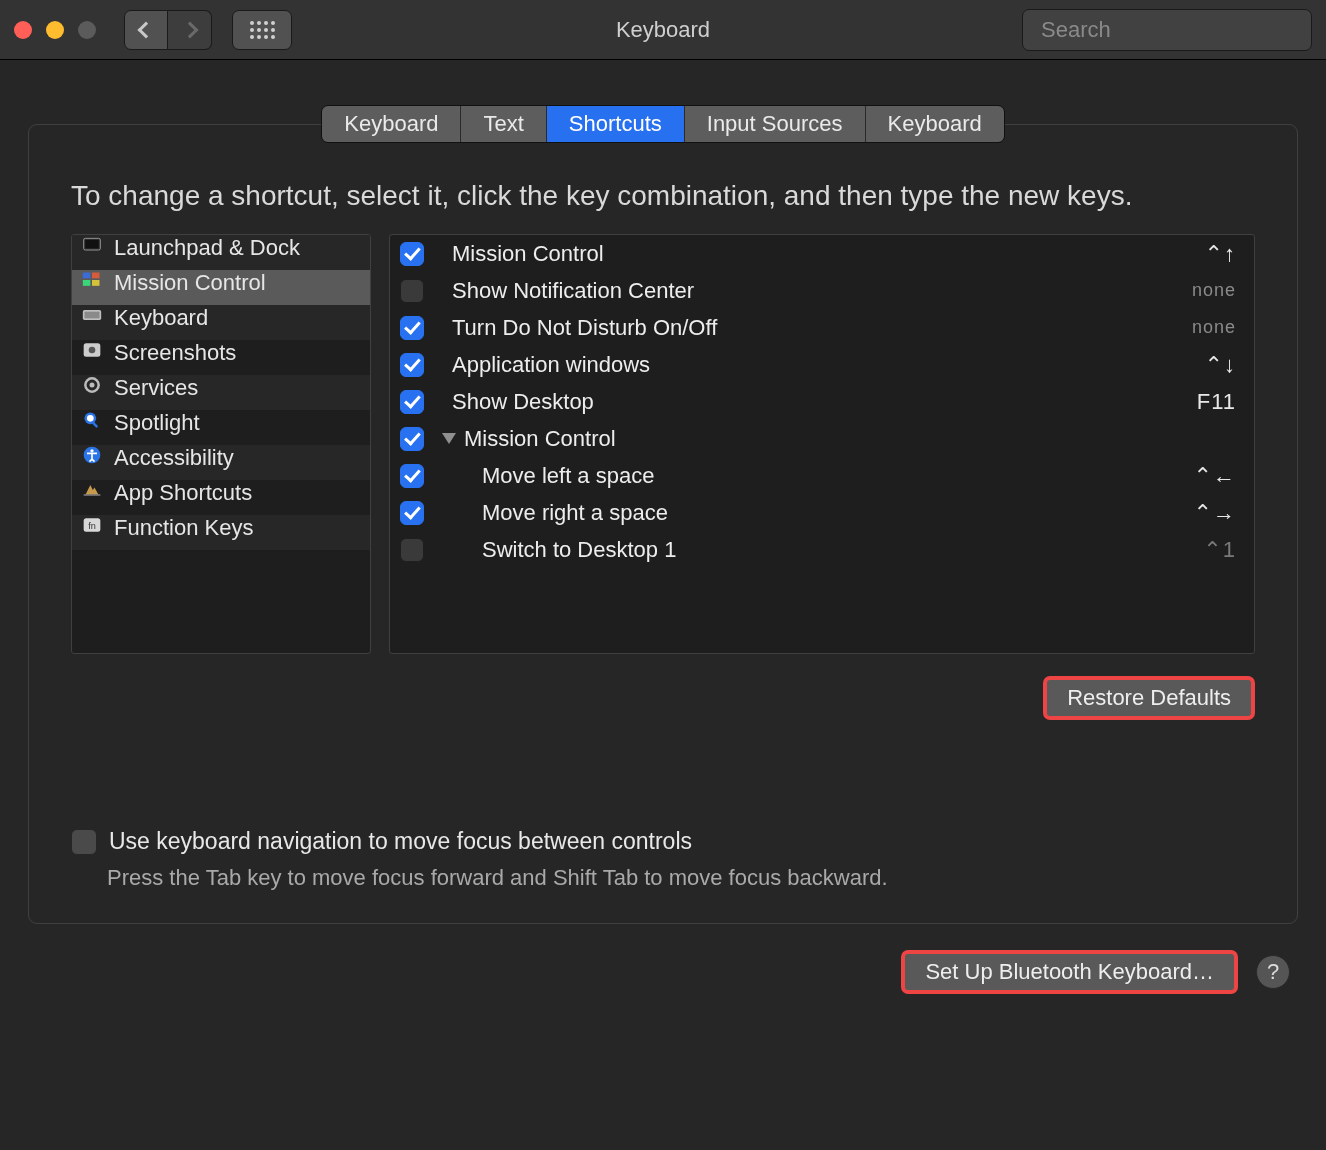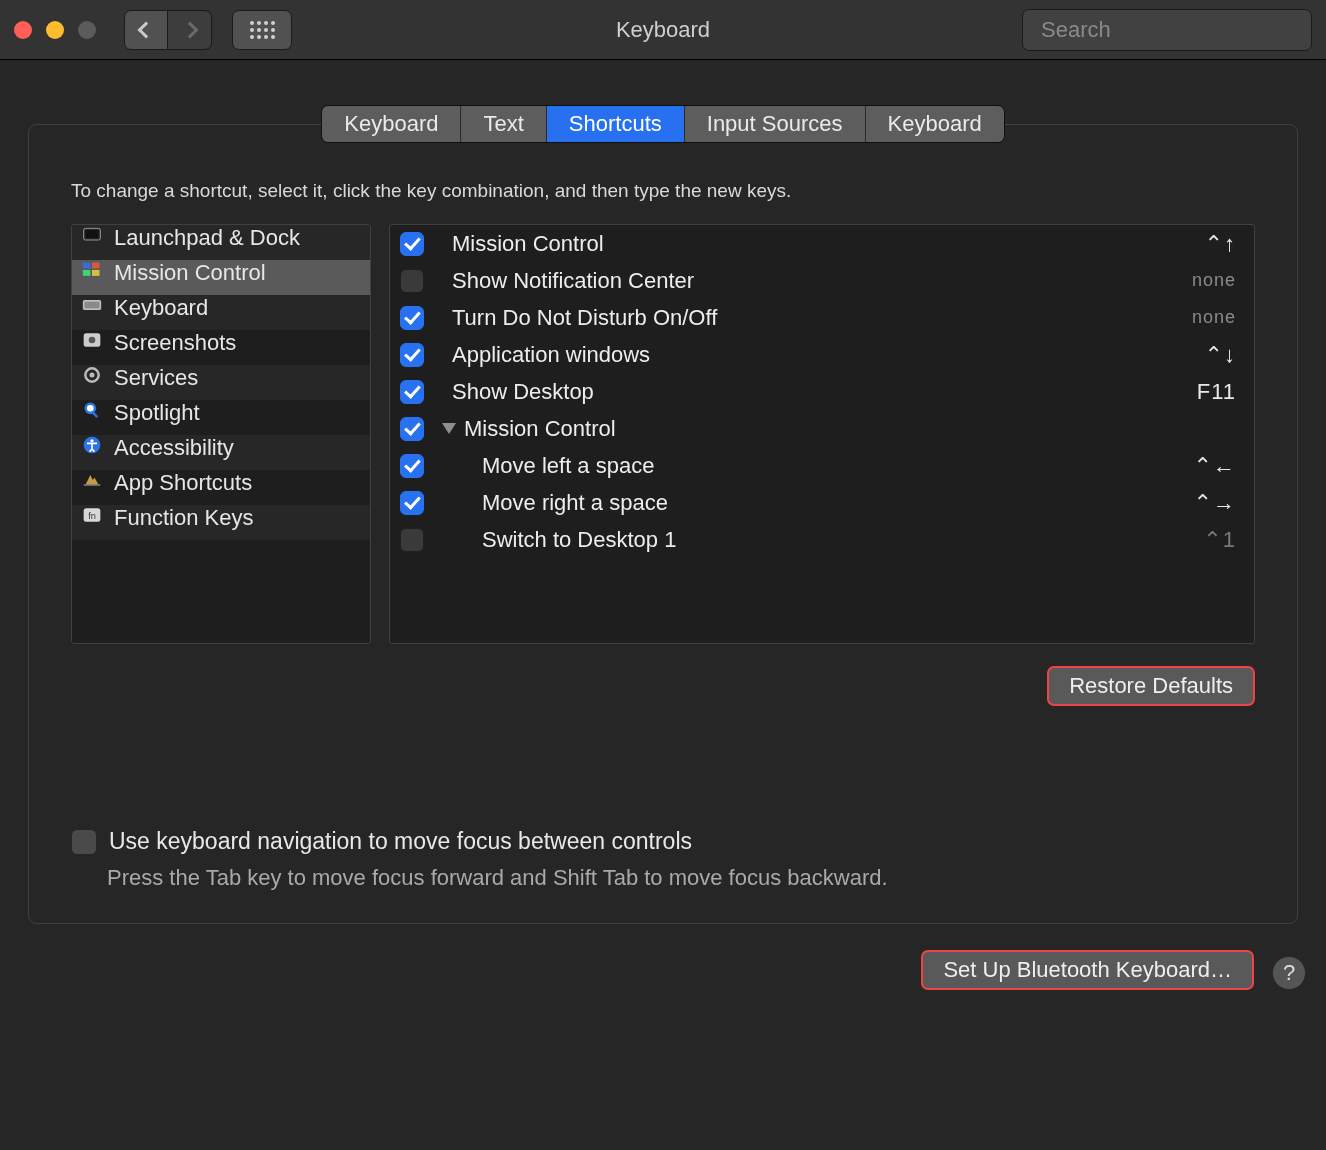--- a/index.html
+++ b/index.html
@@ -78,21 +78,21 @@
     }
     .tab:last-child{ border-right:none; }
     .tab.active { background:#2770ef; color:#fff; }
 
     
     .panel {
       margin:0 28px; border:1px solid #404040; border-radius:9px;
       padding:55px 42px 30px; margin-top:-19px; position:relative;
       height: 800px;
     }
-    .instruct { font-size:19px; color:#d9d9d9; margin-bottom:22px; }
+    .instruct { font-size:28px; color:#d9d9d9; margin-bottom:22px; }
 
     .cols { display:flex; gap:18px; height:420px; }
     .col {
       background:#1e1e1e; border:1px solid #404040; border-radius:3px;
       overflow:hidden;
     }
     .col.left { width:300px; }
     .col.right { flex:1; }
 
     
@@ -129,36 +129,36 @@
     }
     .scname{ flex:1; white-space:nowrap; overflow:hidden; text-overflow:ellipsis; color:#ededed;}
     .sckey { color:#e8e8e8; font-size:22px; letter-spacing:1px;}
     .sckey.dim { color:#8a8a8a; font-size:18px; }
     .sckey.grey { color:#7a7a7a; }
 
     .restore {
       margin-top:22px; display:flex; justify-content:flex-end;
     }
     .btn {
-      background:#595959; border:2px solid #ef4444; border-radius:7px;
+      background:#595959; border:4px solid #ef4444; border-radius:7px;
       color:#eee; font-size:22px; padding:5px 20px; cursor:pointer;
     }
 
     .kbnav { position:absolute; bottom:32px; left:42px; right:42px; }
     .kbnav .row1 { display:flex; align-items:center; gap:12px; font-size:23px; }
     .kbnav .row2 { font-size:22px; color:#a9a9a9; margin-left:36px; margin-top:10px;}
     .bigchk {
       width:26px; height:26px; border-radius:6px; background:#4a4a4a;
       border:1px solid #262626;
     }
 
     
     .bottom {
-      display:flex; justify-content:flex-end; align-items:flex-end;
-      gap:18px; padding:26px 20px;
+      display:flex; justify-content:flex-end; align-items:center;
+      gap:18px; padding:26px 36px;
     }
     .help {
       width:34px; height:34px; border-radius:50%; background:#555;
       border:1px solid #2a2a2a; color:#ddd; font-size:22px;
       display:flex; align-items:center; justify-content:center; cursor:pointer;
     }
   </style>
 </head>
 <body>
 

